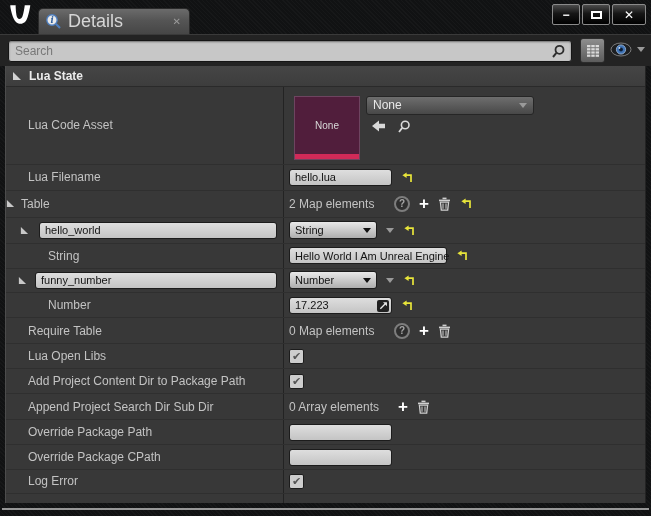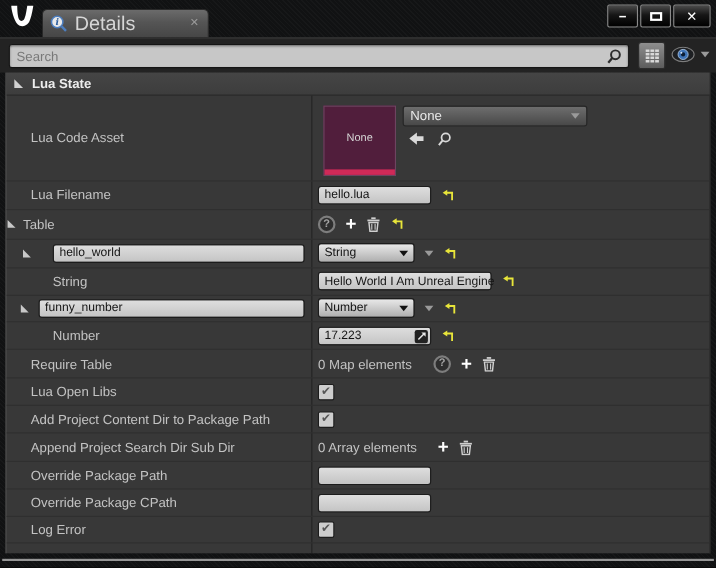--- a/index.html
+++ b/index.html
@@ -261,20 +261,21 @@
     <div class="row" style="height:27px">
       <div class="cell-label" style="padding-left:0; gap:6px;">
         <span class="tri">
           <svg width="9" height="9" viewBox="0 0 10 10">
               <polygon points="1,1 1,9 9,9" fill="#c8c8c8"></polygon>
             </svg>
         </span>
         <span>Table</span>
       </div>
       <div class="cell-value">
+        <span class="summary">2 Map elements</span>
         <span class="help-icon">?</span>
         <span class="icon-gap plus-icon">+</span>
         <span class="icon-gap">
           <svg width="13" height="14" viewBox="0 0 13 14">
             <rect x="1" y="2.6" width="11" height="1.6" fill="#cfcfcf"></rect>
             <rect x="4.5" y="0.6" width="4" height="1.6" fill="#cfcfcf"></rect>
             <path d="M2.4 5.2 h8.2 l-0.9 8 h-6.4 Z" fill="none" stroke="#cfcfcf" stroke-width="1.3"></path>
             <line x1="5" y1="6.5" x2="5" y2="11.8" stroke="#cfcfcf" stroke-width="1"></line>
             <line x1="8" y1="6.5" x2="8" y2="11.8" stroke="#cfcfcf" stroke-width="1"></line>
           </svg>
@@ -282,21 +283,21 @@
         <span class="icon-gap">
           <svg width="12" height="11" viewBox="0 0 12 11">
             <path d="M10 10 V3.2 H4.5" fill="none" stroke="#e8e53a" stroke-width="1.7"></path>
             <polygon points="5.6,0.4 1.4,3.2 5.6,6" fill="#e8e53a"></polygon>
           </svg>
         </span>
       </div>
     </div>
 
     <div class="row" style="height:26px">
-      <div class="cell-label" style="padding-left:14px; gap:13px;">
+      <div class="cell-label" style="padding-left:14px; gap:4px;">
         <span class="tri">
           <svg width="9" height="9" viewBox="0 0 10 10">
               <polygon points="1,1 1,9 9,9" fill="#c8c8c8"></polygon>
             </svg>
         </span>
         <div class="text-input key-input">
           <span>hello_world</span>
         </div>
       </div>
       <div class="cell-value">

